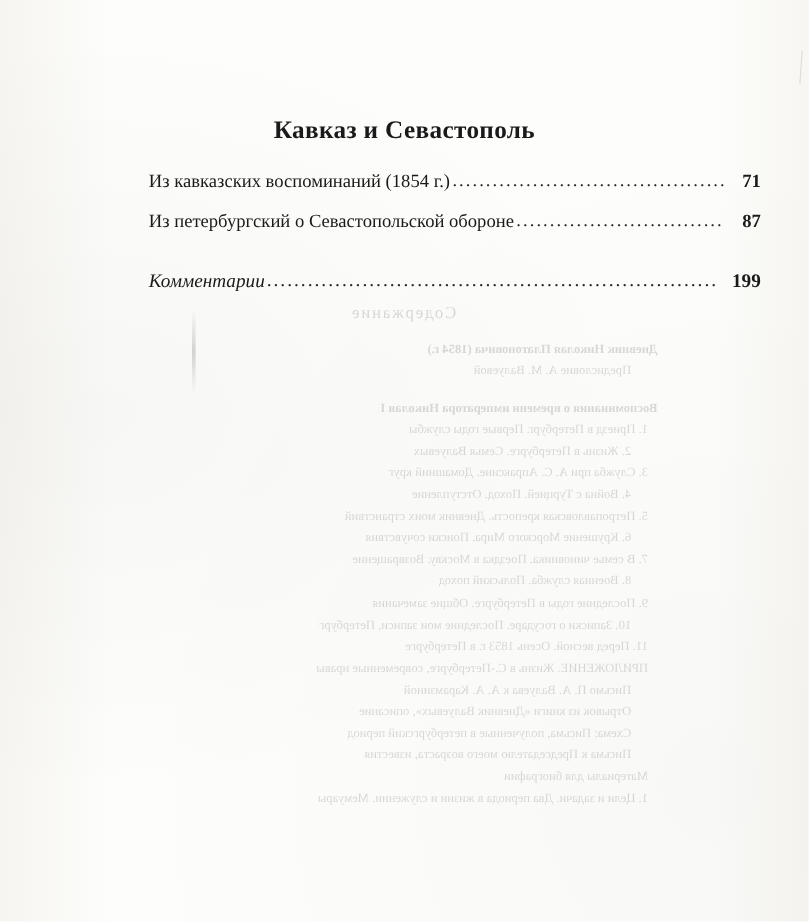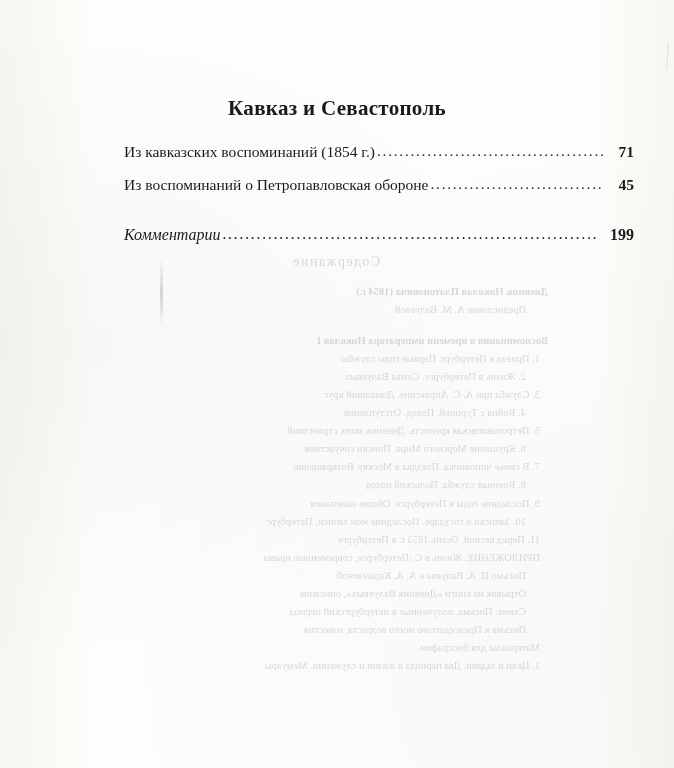--- a/index.html
+++ b/index.html
@@ -200,23 +200,23 @@
 
   <div class="toc">
 
     <div class="toc-entry">
       <span class="label">Из кавказских воспоминаний (1854 г.)</span>
       <span class="leader">......................................................................................................</span>
       <span class="page">71</span>
     </div>
 
     <div class="toc-entry">
-      <span class="label">Из воспоминаний о Петропавловская обороне</span>
+      <span class="label">Из петербургский о Севастопольской обороне</span>
       <span class="leader">......................................................................................................</span>
-      <span class="page">45</span>
+      <span class="page">87</span>
     </div>
 
     <div class="toc-entry commentary">
       <span class="label">Комментарии</span>
       <span class="leader">......................................................................................................</span>
       <span class="page">199</span>
     </div>
 
   </div>
 </div>

